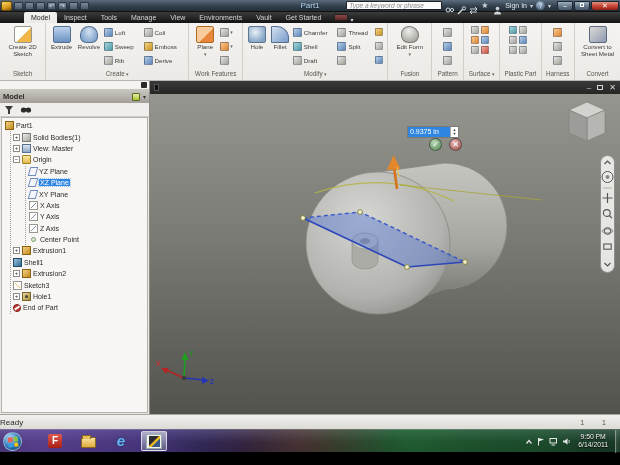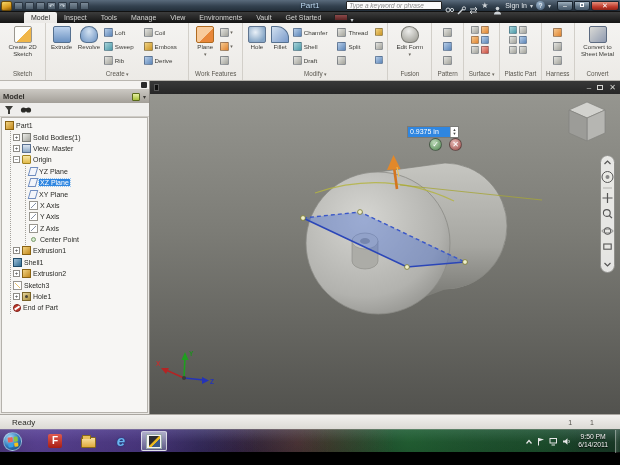--- a/index.html
+++ b/index.html
@@ -118,21 +118,21 @@
   .dimbox{position:absolute;left:257px;top:45px;width:52px;height:12px;background:#fff;border:1px solid #7a7a76;
     display:flex;align-items:center;}
   .dimtext{background:#2f86e0;color:#fff;font-size:7px;line-height:10px;padding:0 2px;flex:1;}
   .spin{width:8px;height:10px;border-left:1px solid #aaa;display:flex;flex-direction:column;align-items:center;justify-content:center;color:#444;font-size:4px;line-height:4px;}
   .hudbtn{position:absolute;width:13px;height:13px;border-radius:50%;font-size:8px;line-height:12px;text-align:center;color:#fff;border:1px solid rgba(40,40,40,.6);}
   .okbtn{left:279px;top:57px;background:radial-gradient(circle at 38% 32%,#bcd8b8,#6f9e6e 70%,#4c7a4c);}
   .cancelbtn{left:299px;top:57px;background:radial-gradient(circle at 38% 32%,#e8bcb8,#b06a66 70%,#8e4a46);}
 
   
   .statusbar{height:15px;background:linear-gradient(#f2f1ee,#dcdad5);border-top:1px solid #a9a6a0;
-    display:flex;align-items:center;font-size:8px;color:#2a2a26;padding:0 12px;}
+    display:flex;align-items:center;font-size:8px;color:#2a2a26;padding:0 0;}
   .statusbar .sr{margin-left:auto;display:flex;gap:18px;font-size:7px;color:#55524c;padding-right:14px;}
 
   
   .taskbar{height:23px;position:relative;display:flex;align-items:center;padding:0 0 0 3px;
     background:
       radial-gradient(circle at 6% 55%, rgba(130,90,210,.55), transparent 38%),
       radial-gradient(circle at 22% 45%, rgba(70,50,140,.5), transparent 40%),
       radial-gradient(circle at 48% 60%, rgba(160,60,60,.35), transparent 30%),
       radial-gradient(circle at 66% 50%, rgba(40,130,60,.55), transparent 42%),
       radial-gradient(circle at 88% 55%, rgba(30,110,50,.5), transparent 45%),

